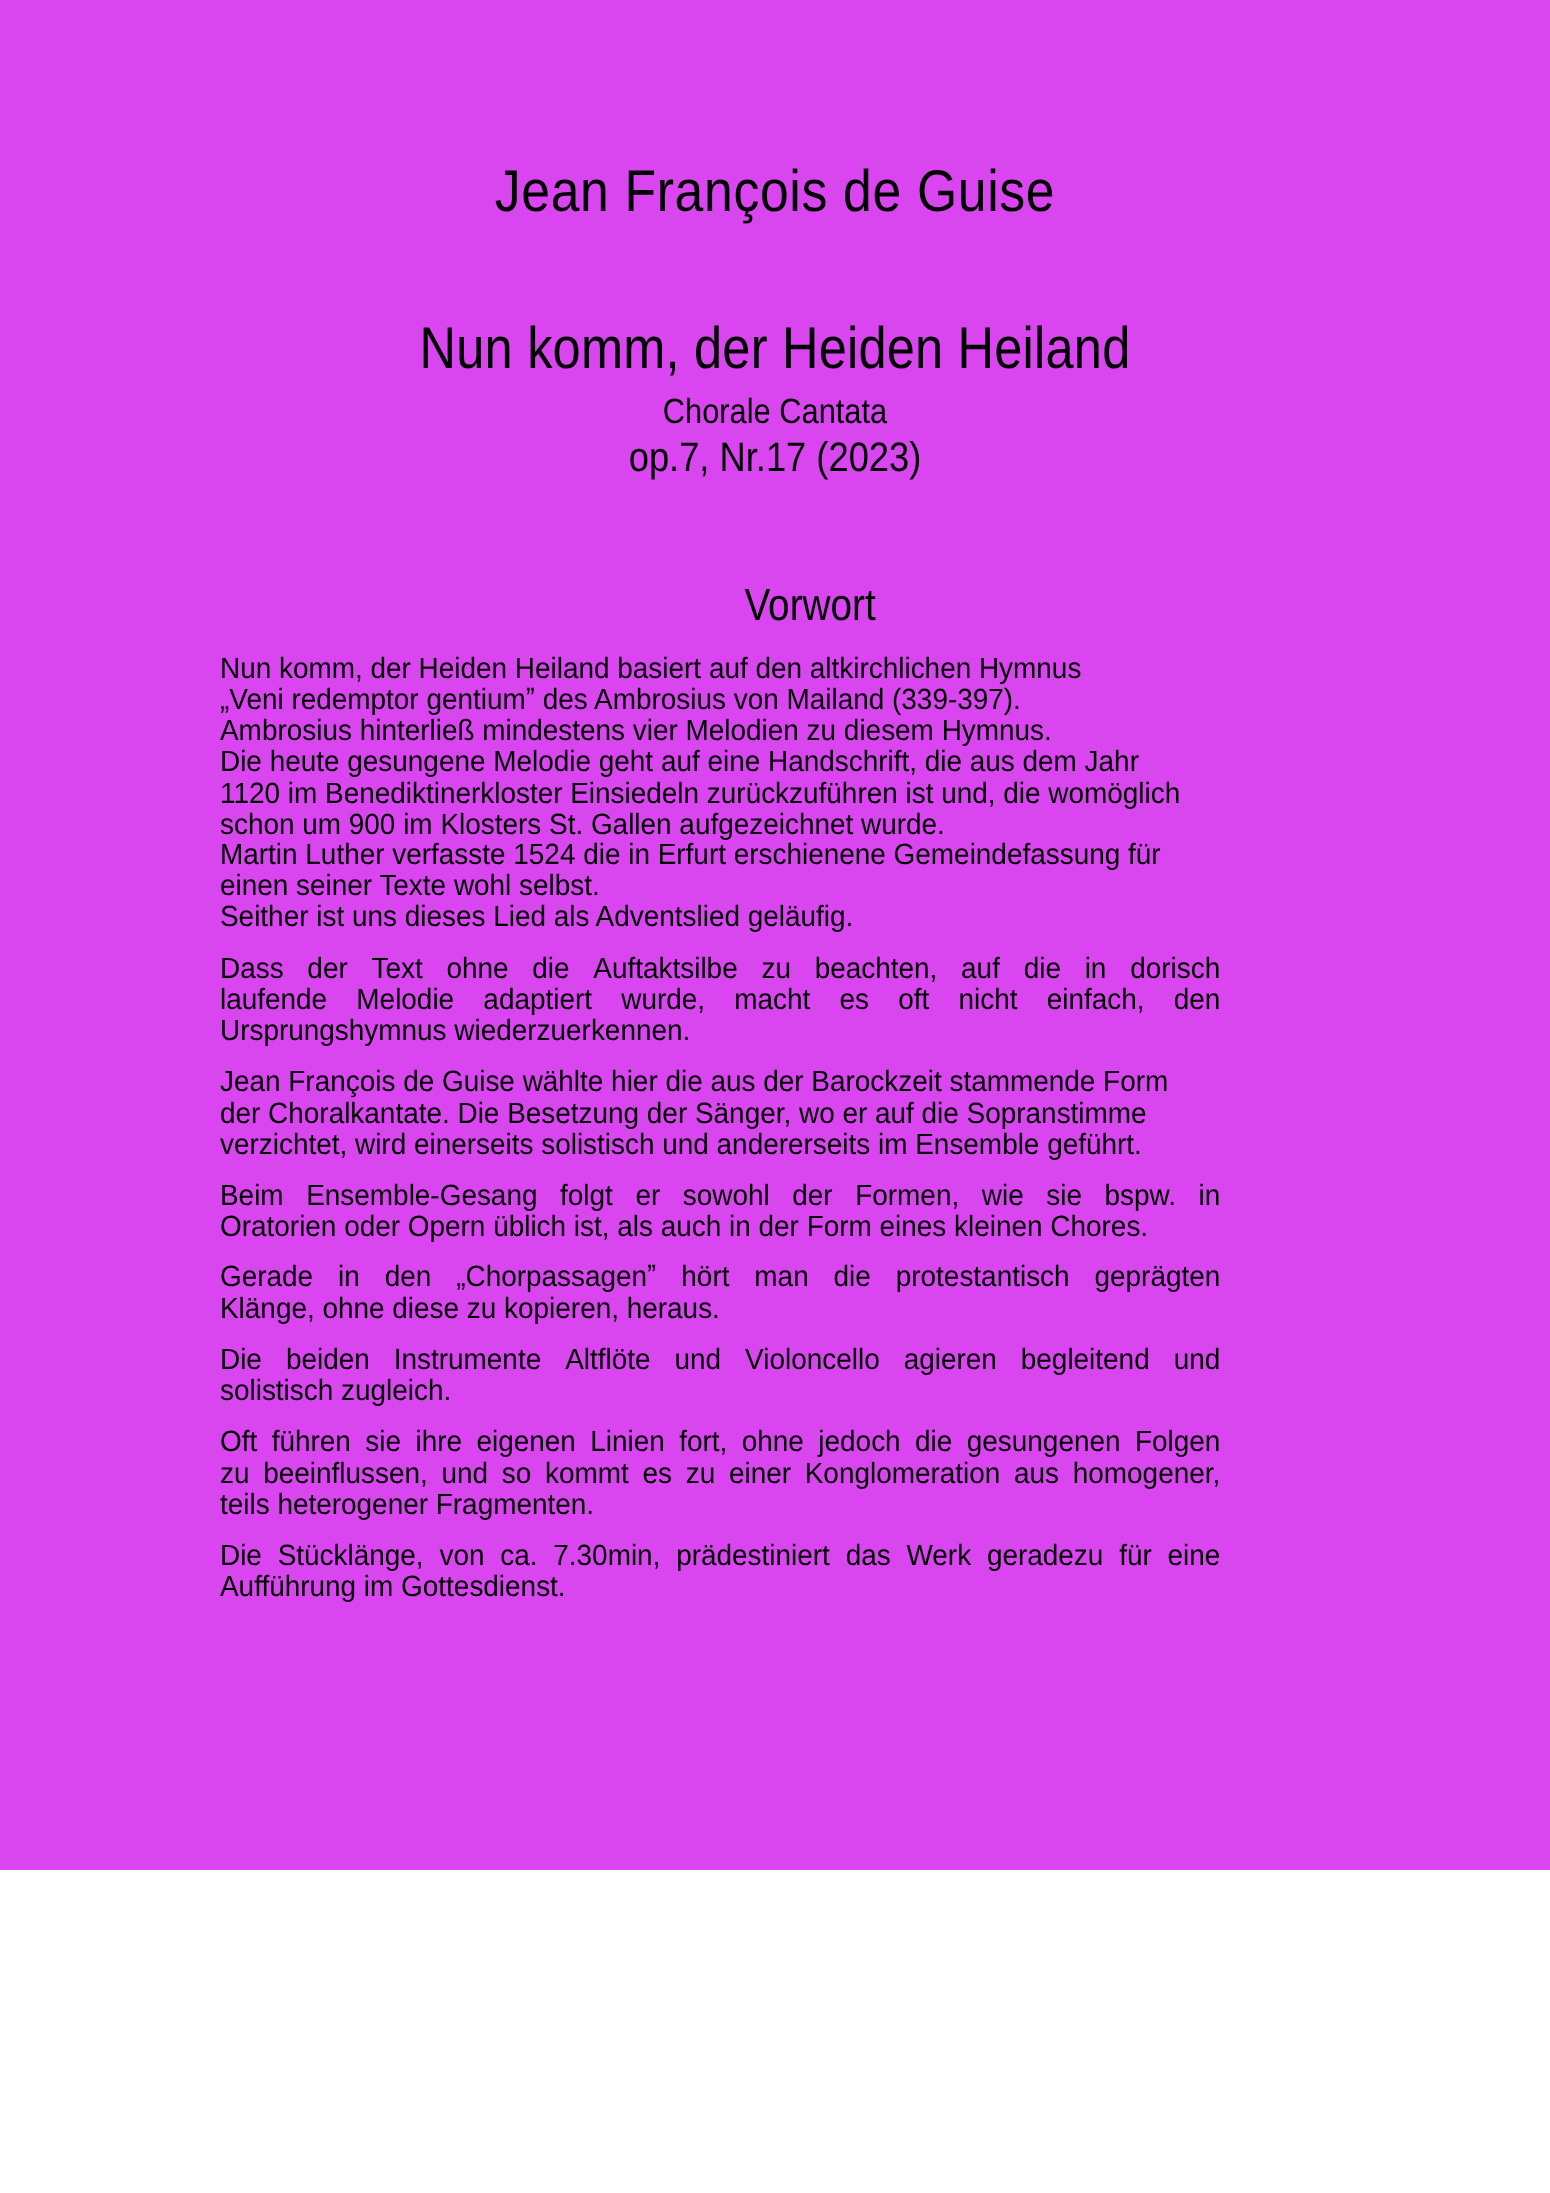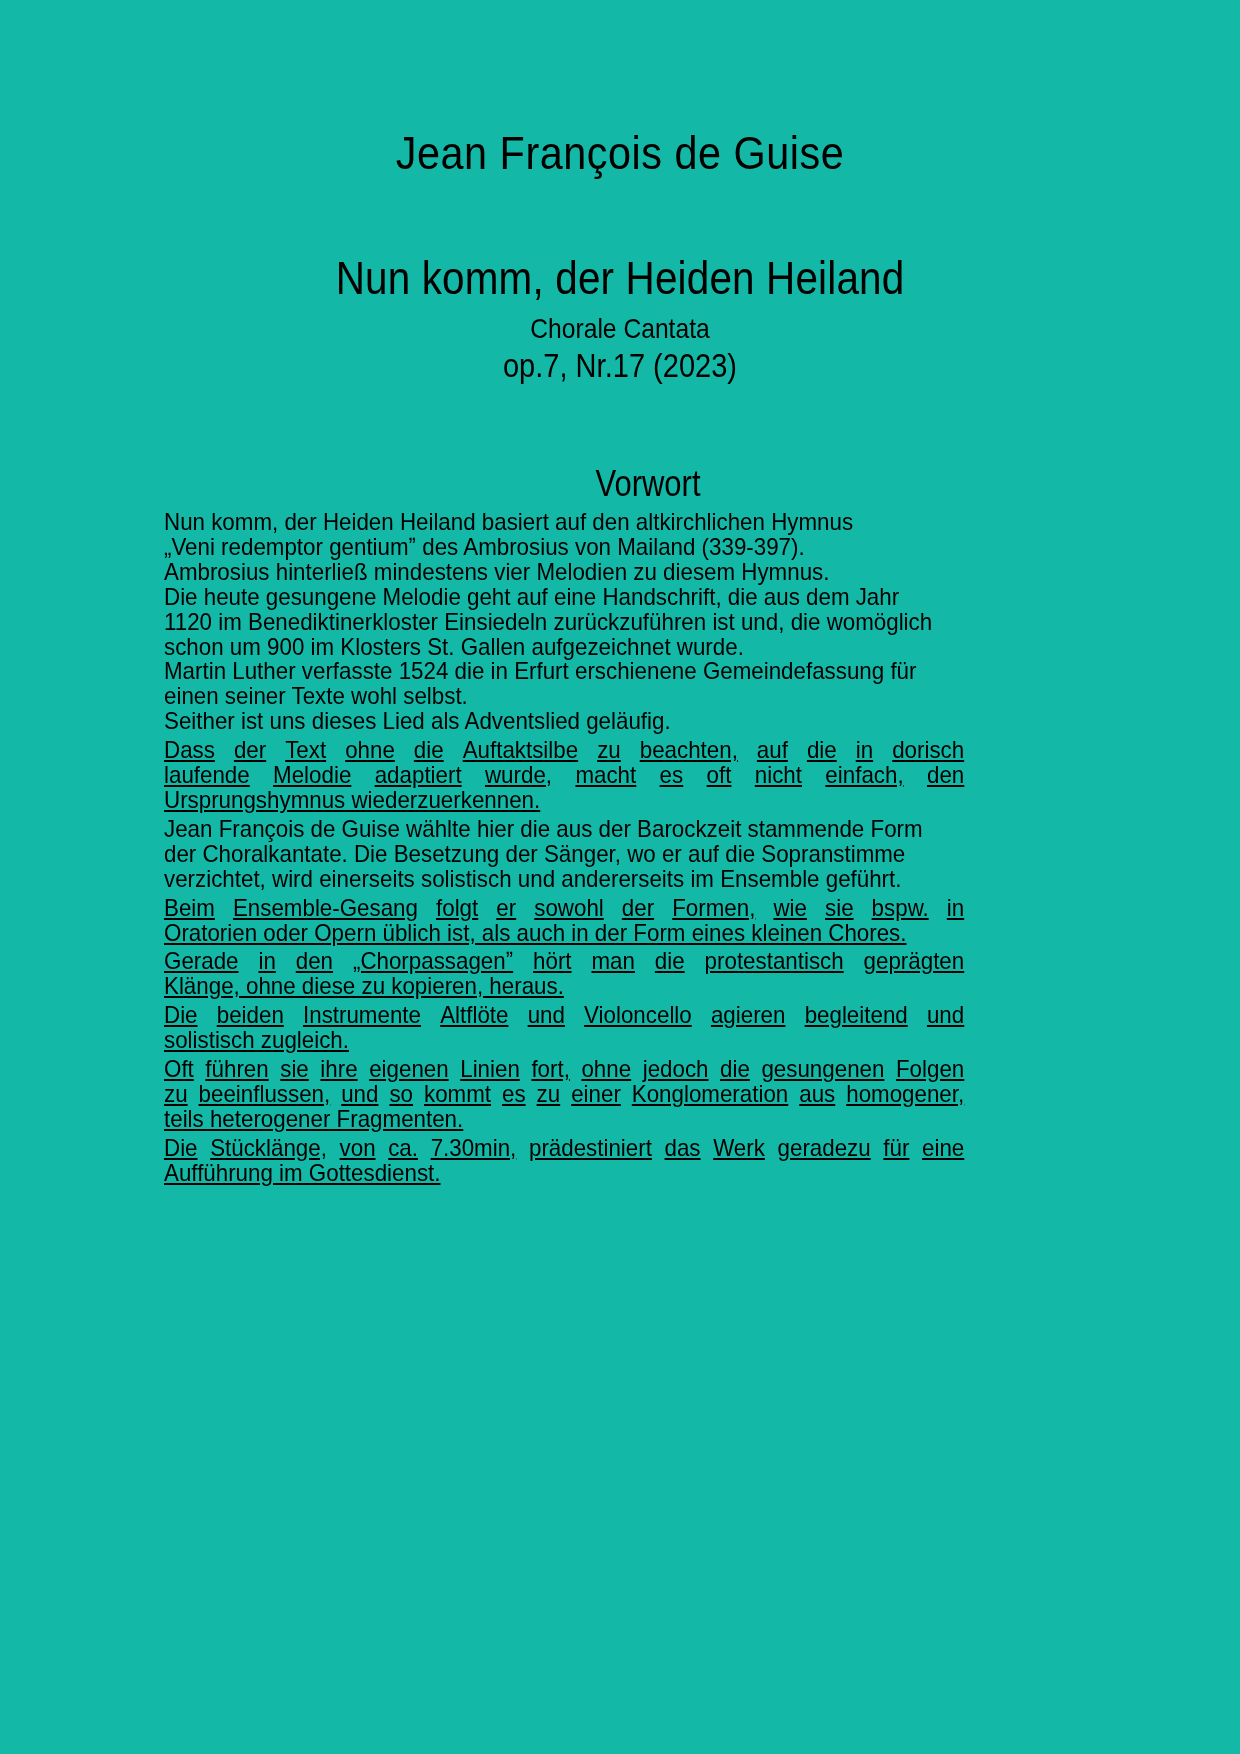--- a/index.html
+++ b/index.html
@@ -11,23 +11,23 @@
   body {
     width: 1240px;
     height: 1754px;
     font-family: "Liberation Sans", "DejaVu Sans", sans-serif;
     color: #000000;
     -webkit-font-smoothing: antialiased;
   }
   .page {
     position: relative;
     width: 1240px;
-    height: 1754px;
+    height: 1496px;
     box-sizing: border-box;
-    background: #14b8a6;
+    background: #d946ef;
     overflow: hidden;
   }
 
   
   .title-block {
     position: absolute;
     left: 0;
     top: 128px;
     width: 1240px;
     text-align: center;
@@ -91,35 +91,34 @@
   
   .body-text {
     position: absolute;
     left: 160px;
     top: 506px;
     width: 800px;
     font-size: 23.4px;
     line-height: 24.9px;
   }
   .body-text p {
-    margin: 4px;
+    margin: 16px;
     padding: 0;
   }
   .para {
     white-space: pre-wrap;
   }
   
   .para.ragged {
     text-align: left;
   }
   
   .para.justify {
     text-align: justify;
     text-align-last: left;
-    text-decoration: underline;
   }
   .line {
     display: block;
     transform: scaleX(0.955);
     transform-origin: left center;
     white-space: nowrap;
   }
   .line.j {
     
     display: flex;

